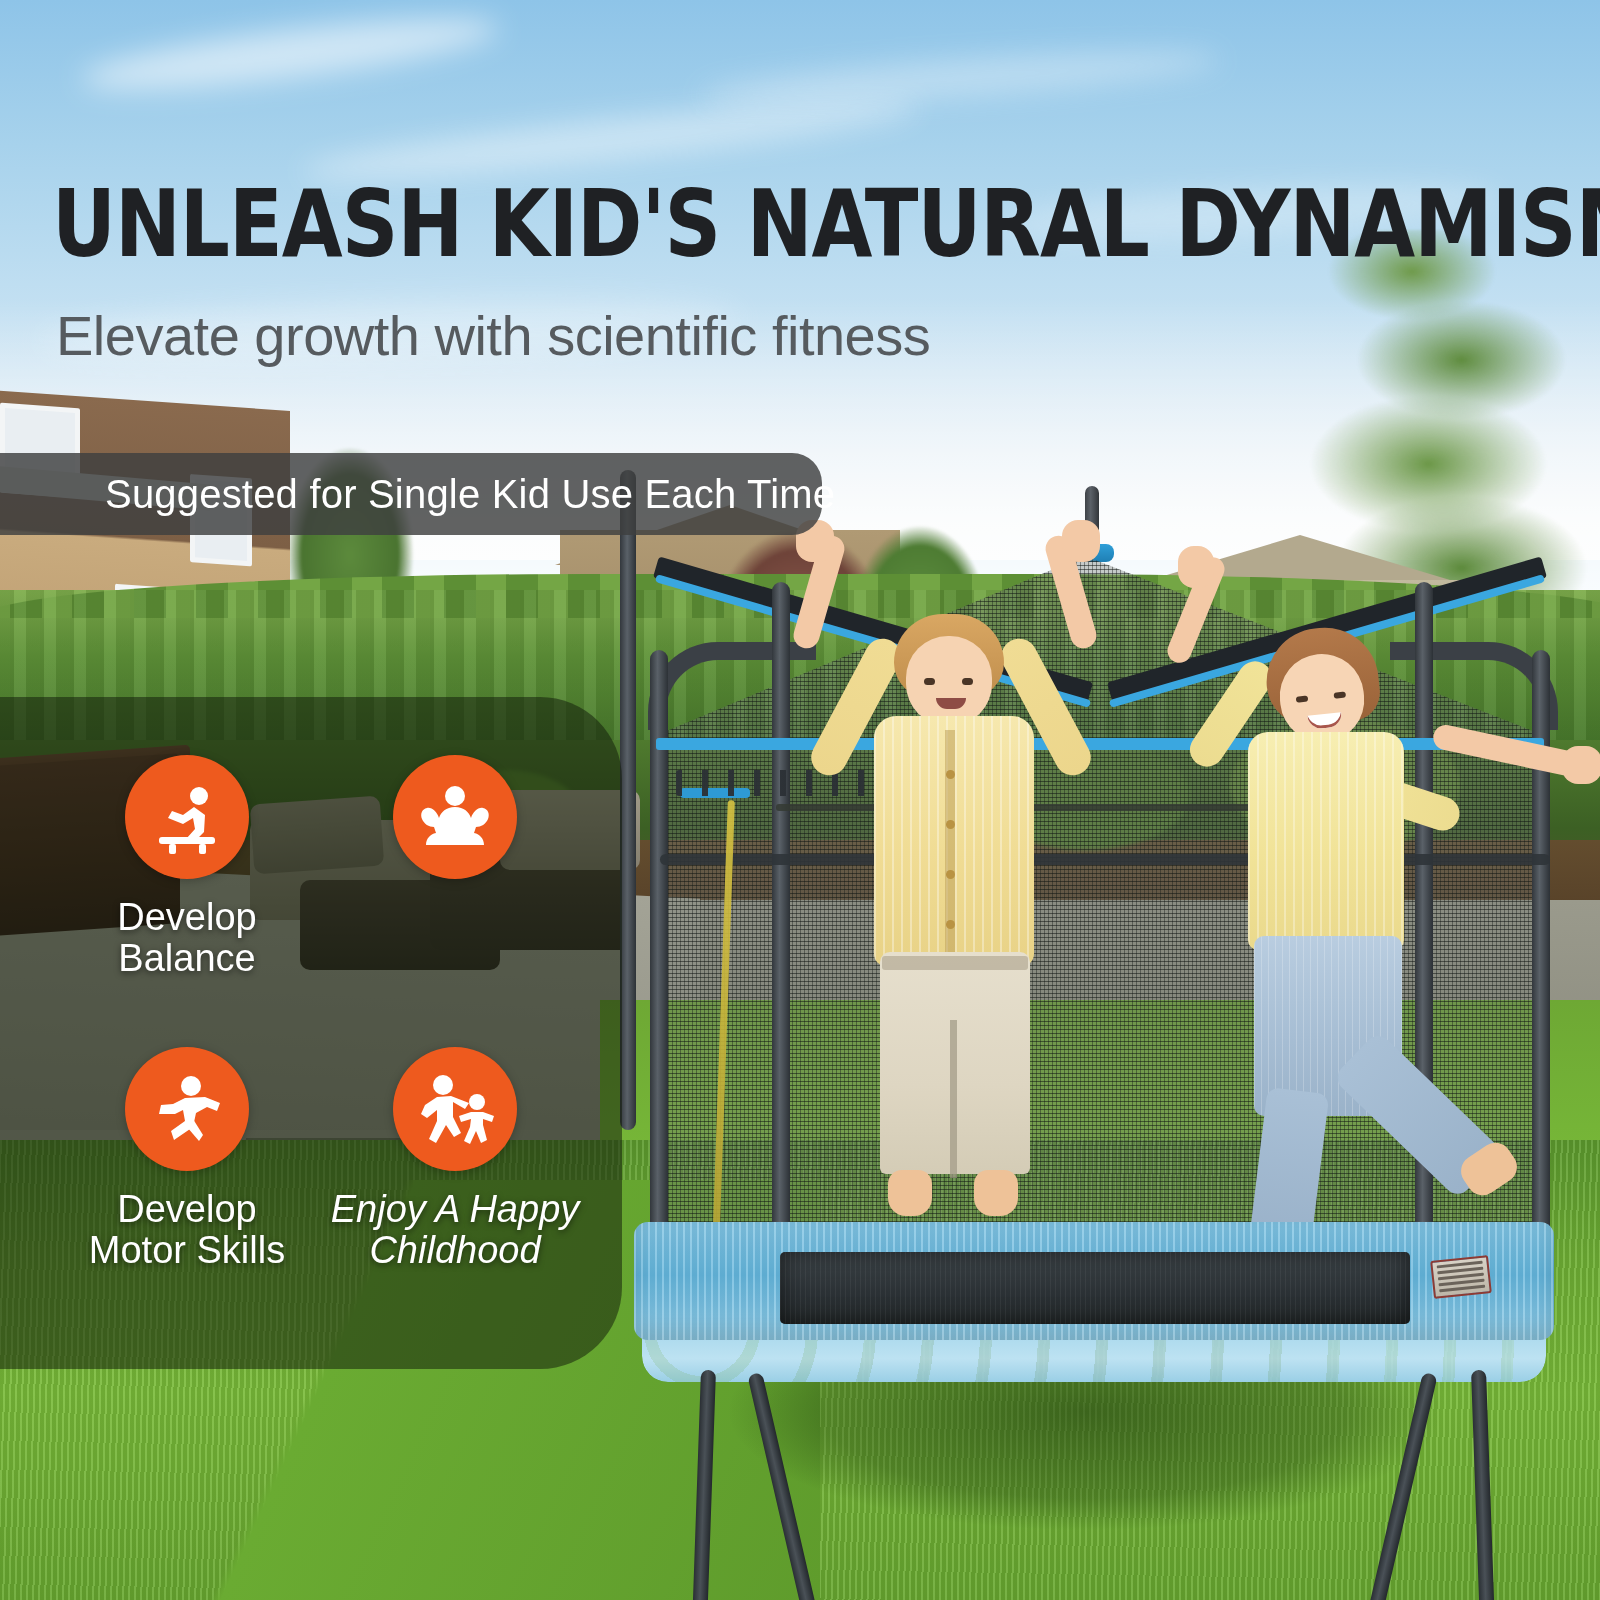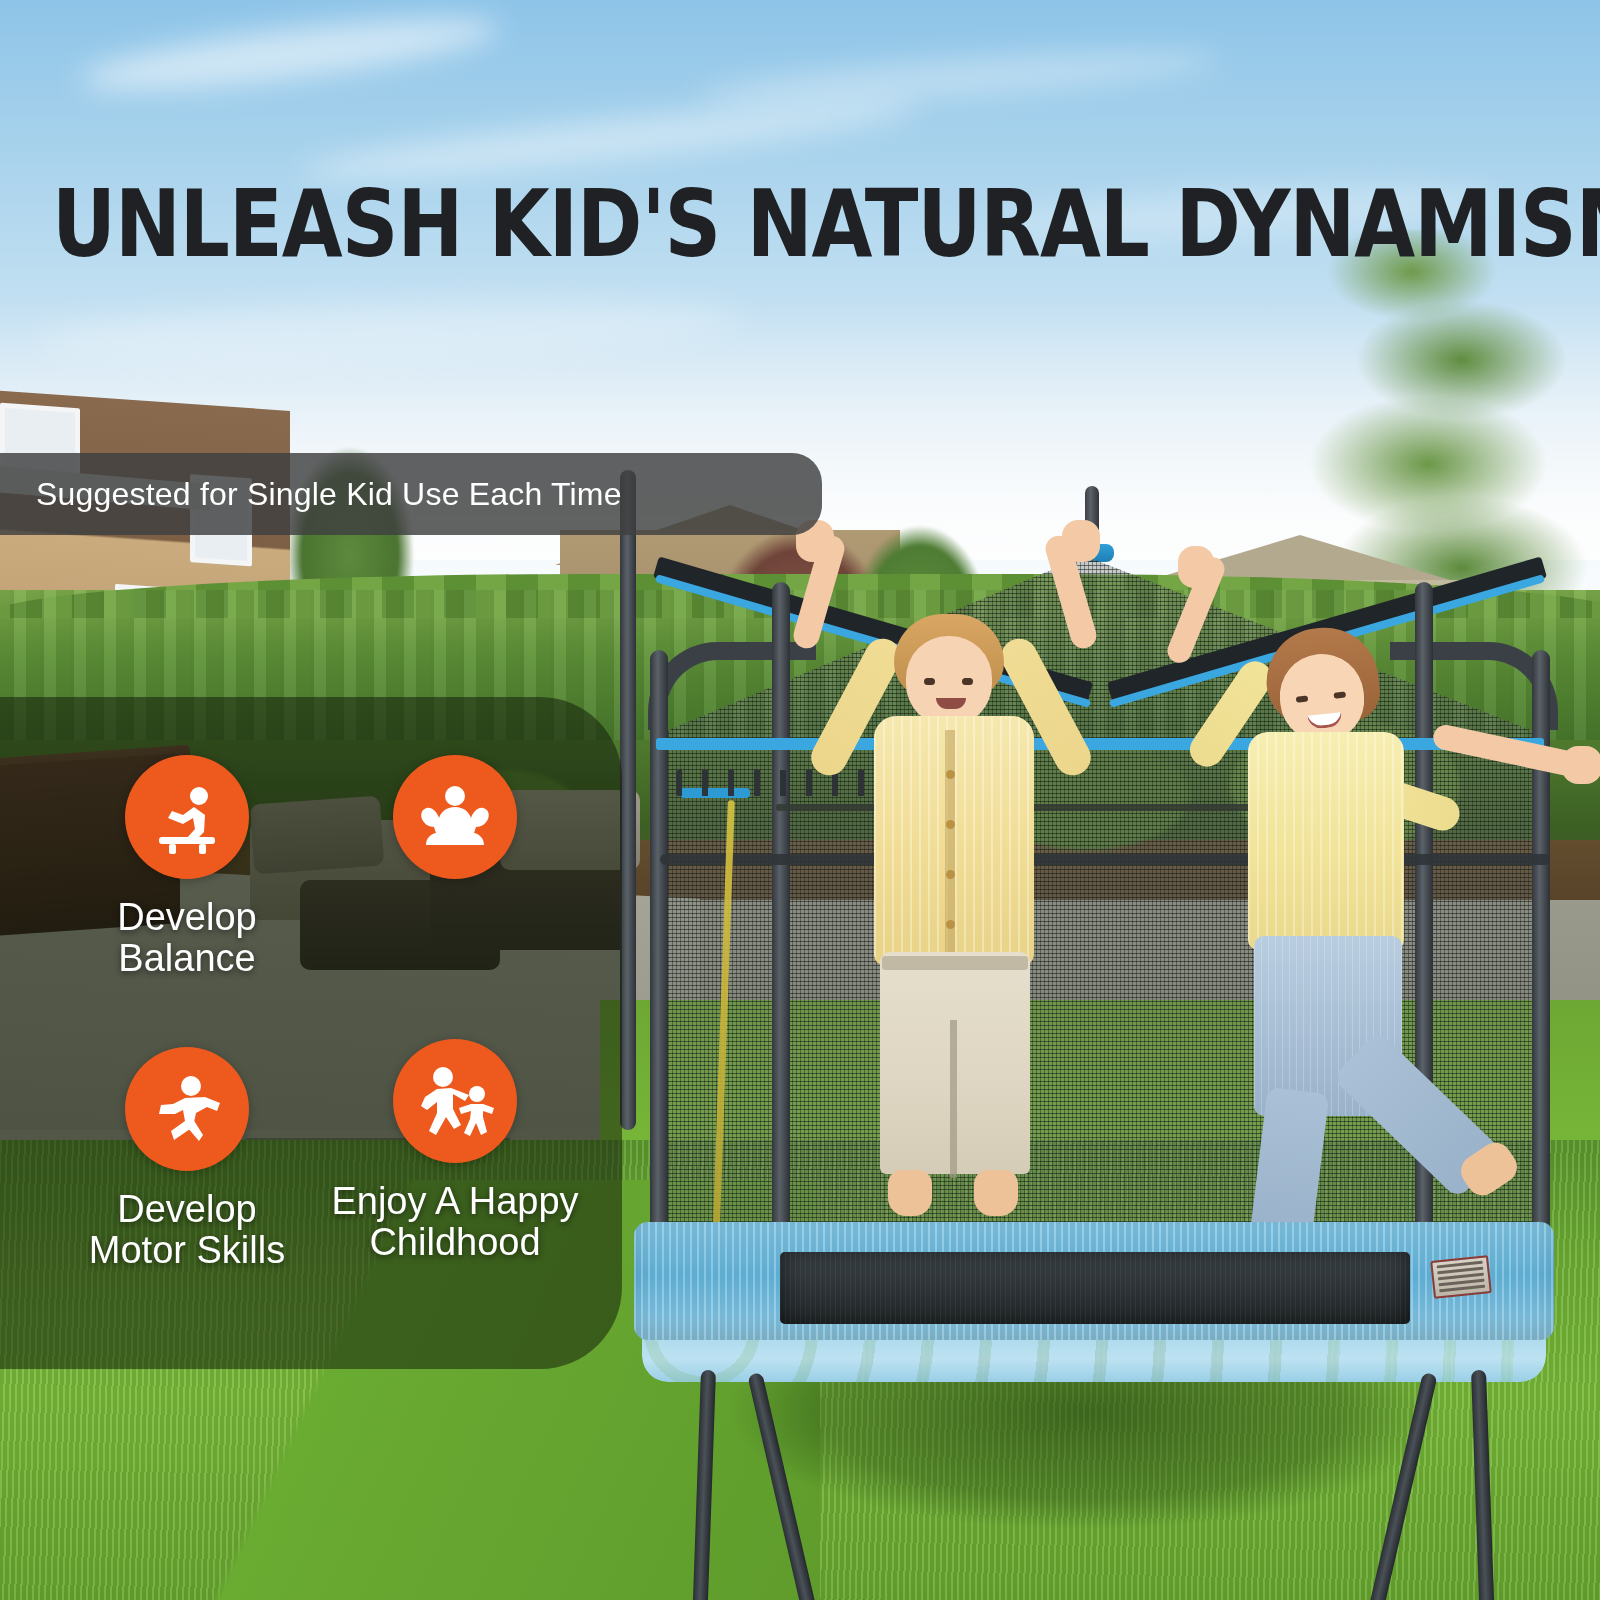--- a/index.html
+++ b/index.html
@@ -110,31 +110,31 @@
   
   .headline{position:absolute;left:52px;top:178px;width:1530px;
      font-size:93px;line-height:1;font-weight:700;color:#1f2124;letter-spacing:-1px;
      font-family:"Liberation Sans Narrow","DejaVu Sans Condensed","Liberation Sans",sans-serif;
      transform:scaleX(.94);transform-origin:left center;white-space:nowrap;}
   .subhead{position:absolute;left:56px;top:303px;font-size:56px;color:#565b5f;font-weight:400;letter-spacing:-.5px;}
 
   
   .banner{position:absolute;left:0;top:453px;width:822px;height:82px;
      background:rgba(62,63,64,.82);border-radius:0 30px 30px 0;display:flex;align-items:center;}
-  .banner-text{color:#fff;font-size:32px;padding-left:36px;letter-spacing:.2px;white-space:nowrap;}
+  .banner-text{color:#fff;font-size:40px;padding-left:105px;letter-spacing:.2px;white-space:nowrap;}
 
   
   .panel{position:absolute;left:-60px;top:697px;width:682px;height:672px;
      background:rgba(18,26,10,.52);border-radius:0 82px 82px 0;}
   .feat-grid{position:absolute;left:0px;top:697px;width:530px;height:672px;}
   .feat{position:absolute;width:290px;text-align:center;}
   .f0{left:42px;top:58px;}
   .f1{left:310px;top:58px;}
   .f2{left:42px;top:350px;}
-  .f3{left:310px;top:342px;}
+  .f3{left:310px;top:350px;font-style:italic;}
   .circ{width:124px;height:124px;border-radius:50%;background:#ee5a1e;margin:0 auto;
         display:flex;align-items:center;justify-content:center;box-shadow:0 2px 10px rgba(0,0,0,.25);}
   .circ svg{display:block;}
   .flabel{margin-top:18px;color:#ffffff;font-size:38px;line-height:1.08;
      text-shadow:0 2px 6px rgba(0,0,0,.55);white-space:pre-line;}
 
   
   .tramp{position:absolute;left:620px;top:470px;width:960px;height:1060px;}
   .pole-top{position:absolute;left:465px;top:16px;width:14px;height:66px;border-radius:7px 7px 0 0;
      background:linear-gradient(90deg,#3e4247 0%,#5b6168 40%,#32363a 100%);}
@@ -492,18 +492,19 @@
           <circle cx="64" cy="33" r="8" fill="#fff"></circle>
           <path d="M58 43 L46 47 L48 53 L58 50 L57 58 L51 72 L57 75 L63 62 L68 74 L74 71 L70 56 L70 50 L79 53 L81 47 L70 43 Z" fill="#fff"></path>
         </svg>
       </div>
       <div class="flabel">Enjoy A Happy
 Childhood</div>
     </div>
   </div>
 
   <div class="headline">UNLEASH KID'S NATURAL DYNAMISM</div>
+  <div class="subhead">Elevate growth with scientific fitness</div>
 
   <div class="banner">
     <div class="banner-text">Suggested for Single Kid Use Each Time</div>
   </div>
 
 </div>
 
 </body></html>

